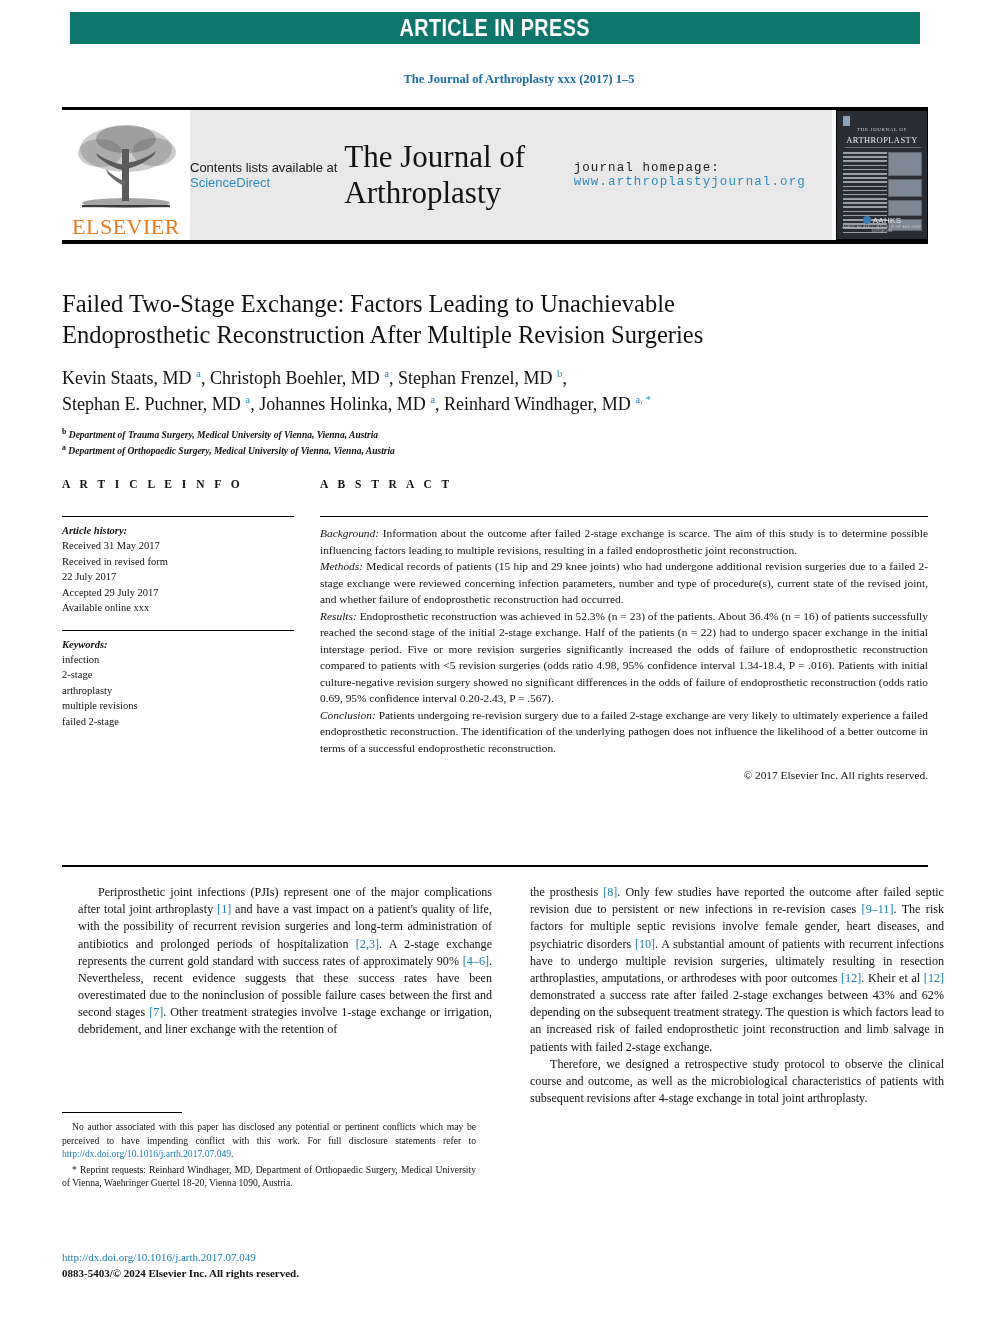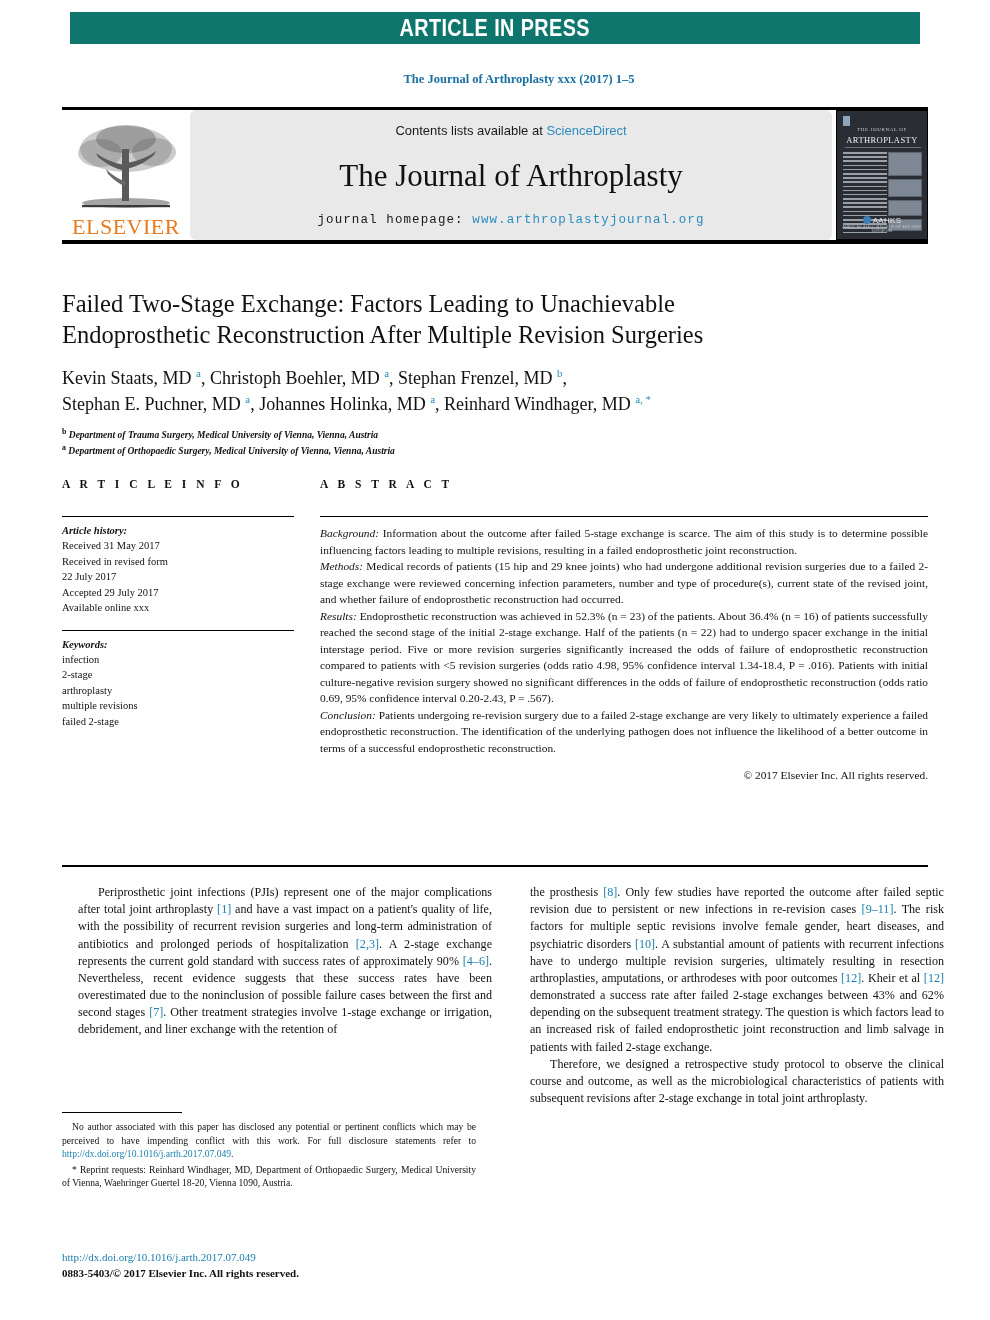--- a/index.html
+++ b/index.html
@@ -83,26 +83,24 @@
     color: #e87b1e;
     font-size: 22px;
     letter-spacing: 0.5px;
     line-height: 1;
     margin-top: 1px;
   }
   .masthead-center {
     flex: 1 1 auto;
     background: #e9e9e9;
     display: flex;
-    flex-direction: column;
-    justify-content: space-between;
+    justify-content: center;
     align-items: center;
     padding: 13px 0 13px 0;
     box-sizing: border-box;
-    border-radius: 6px;
   }
   .contents-line {
     font-family: "Liberation Sans", sans-serif;
     font-size: 13px;
     color: #1a1a1a;
   }
   .contents-line .sd { color: #2b8cbe; }
   .journal-name {
     font-family: "Liberation Serif", serif;
     font-size: 31px;
@@ -421,21 +419,21 @@
       <div>failed 2-stage</div>
     </div>
   </div>
 
   <div class="abs-col">
     <div class="sec-head">A B S T R A C T</div>
     <div class="hr-thin"></div>
     <div class="abs-body">
       <p style="margin:0">
         <span class="lbl">Background:</span>
-        <span>Information about the outcome after failed 5-stage exchange is scarce. The aim of this study is to determine possible influencing factors leading to multiple revisions, resulting in a failed endoprosthetic joint reconstruction.</span>
+        <span>Information about the outcome after failed 2-stage exchange is scarce. The aim of this study is to determine possible influencing factors leading to multiple revisions, resulting in a failed endoprosthetic joint reconstruction.</span>
       </p>
       <p style="margin:0">
         <span class="lbl">Methods:</span>
         <span>Medical records of patients (15 hip and 29 knee joints) who had undergone additional revision surgeries due to a failed 2-stage exchange were reviewed concerning infection parameters, number and type of procedure(s), current state of the revised joint, and whether failure of endoprosthetic reconstruction had occurred.</span>
       </p>
       <p style="margin:0">
         <span class="lbl">Results:</span>
         <span>Endoprosthetic reconstruction was achieved in 52.3% (n = 23) of the patients. About 36.4% (n = 16) of patients successfully reached the second stage of the initial 2-stage exchange. Half of the patients (n = 22) had to undergo spacer exchange in the initial interstage period. Five or more revision surgeries significantly increased the odds of failure of endoprosthetic reconstruction compared to patients with &lt;5 revision surgeries (odds ratio 4.98, 95% confidence interval 1.34-18.4, P = .016). Patients with initial culture-negative revision surgery showed no significant differences in the odds of failure of endoprosthetic reconstruction (odds ratio 0.69, 95% confidence interval 0.20-2.43, P = .567).</span>
       </p>
       <p style="margin:0">
@@ -451,27 +449,27 @@
 <div class="rule-thick-bottom"></div>
 
 <div class="body-wrap">
 
   <div class="col">
     <p><span>Periprosthetic joint infections (PJIs) represent one of the major complications after total joint arthroplasty </span><span class="ref">[1]</span><span> and have a vast impact on a patient's quality of life, with the possibility of recurrent revision surgeries and long-term administration of antibiotics and prolonged periods of hospitalization </span><span class="ref">[2,3]</span><span>. A 2-stage exchange represents the current gold standard with success rates of approximately 90% </span><span class="ref">[4–6]</span><span>. Nevertheless, recent evidence suggests that these success rates have been overestimated due to the noninclusion of possible failure cases between the first and second stages </span><span class="ref">[7]</span><span>. Other treatment strategies involve 1-stage exchange or irrigation, debridement, and liner exchange with the retention of</span></p>
   </div>
 
   <div class="col">
     <p style="text-indent:0"><span>the prosthesis </span><span class="ref">[8]</span><span>. Only few studies have reported the outcome after failed septic revision due to persistent or new infections in re-revision cases </span><span class="ref">[9–11]</span><span>. The risk factors for multiple septic revisions involve female gender, heart diseases, and psychiatric disorders </span><span class="ref">[10]</span><span>. A substantial amount of patients with recurrent infections have to undergo multiple revision surgeries, ultimately resulting in resection arthroplasties, amputations, or arthrodeses with poor outcomes </span><span class="ref">[12]</span><span>. Kheir et al </span><span class="ref">[12]</span><span> demonstrated a success rate after failed 2-stage exchanges between 43% and 62% depending on the subsequent treatment strategy. The question is which factors lead to an increased risk of failed endoprosthetic joint reconstruction and limb salvage in patients with failed 2-stage exchange.</span></p>
-    <p>Therefore, we designed a retrospective study protocol to observe the clinical course and outcome, as well as the microbiological characteristics of patients with subsequent revisions after 2-stage exchange in total joint arthroplasty.</p>
+    <p>Therefore, we designed a retrospective study protocol to observe the clinical course and outcome, as well as the microbiological characteristics of patients with subsequent revisions after 4-stage exchange in total joint arthroplasty.</p>
   </div>
 
 </div>
 
 <div class="footnotes">
   <div class="fn-rule"></div>
   <p><span>No author associated with this paper has disclosed any potential or pertinent conflicts which may be perceived to have impending conflict with this work. For full disclosure statements refer to </span><span class="link">http://dx.doi.org/10.1016/j.arth.2017.07.049</span><span>.</span></p>
   <p>* Reprint requests: Reinhard Windhager, MD, Department of Orthopaedic Surgery, Medical University of Vienna, Waehringer Guertel 18-20, Vienna 1090, Austria.</p>
 </div>
 
 <div class="doi-block">
   <div class="doi">http://dx.doi.org/10.1016/j.arth.2017.07.049</div>
-  <div class="issn">0883-5403/© 2017 Elsevier Inc. All rights reserved.</div>
+  <div class="issn">0883-5403/© 2024 Elsevier Inc. All rights reserved.</div>
 </div>
 
 </body></html>

